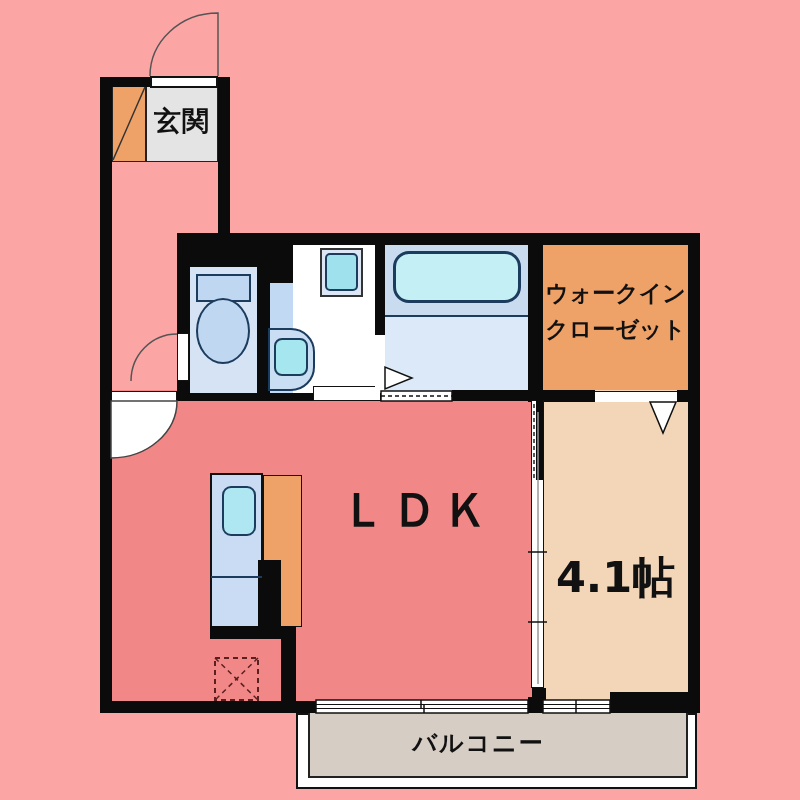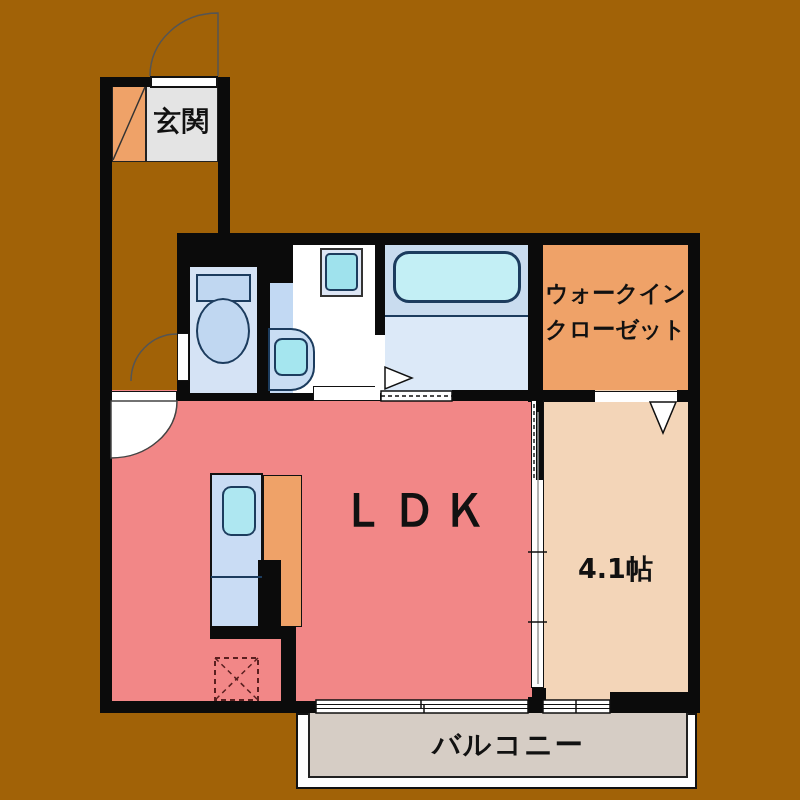--- a/index.html
+++ b/index.html
@@ -1,16 +1,16 @@
 <!DOCTYPE html>
 <html><head>
 <meta charset="utf-8">
 <style>
   html,body{margin:0;padding:0;background:#ffffff;}
-  .plan{position:relative;width:800px;height:800px;background:#a16207;overflow:hidden;
+  .plan{position:relative;width:800px;height:800px;background:#fca5a5;overflow:hidden;
         font-family:"DejaVu Sans",sans-serif;}
   .abs{position:absolute;box-sizing:border-box;}
   .wall{background:#0b0b0b;}
   .lbl{color:#111;font-weight:700;text-align:center;line-height:1.1;}
 
   
   .ldk-floor{left:112px;top:390px;width:420px;height:311px;background:#F28787;}
   .yo-floor{left:543px;top:390px;width:146px;height:311px;background:#F3D5B8;}
   .wic-floor{left:543px;top:245px;width:145px;height:145px;background:#EFA268;}
   .bath-floor{left:385px;top:245px;width:143px;height:148px;background:#DCE9F8;}
@@ -69,22 +69,22 @@
   .slide-strip{left:531px;top:400px;width:13px;height:288px;background:#fff;border:1px solid #111;}
 
   .svg-overlay{left:0;top:0;width:800px;height:800px;pointer-events:none;}
 
   
   .t-genkan{left:146px;top:106px;width:72px;font-size:27px;letter-spacing:1px;}
   .t-wic{left:543px;top:276px;width:145px;font-size:23px;line-height:1.55;}
   .t-ldk{left:312px;top:484px;width:210px;font-size:47px;letter-spacing:4px;}
   .t-ldk-size{left:312px;top:550px;width:210px;font-size:43px;}
   .t-yo{left:553px;top:506px;width:125px;font-size:41px;}
-  .t-yo-size{left:548px;top:554px;width:135px;font-size:27px;}
-  .t-balcony{left:386px;top:730px;width:245px;font-size:28px;letter-spacing:2px;}
+  .t-yo-size{left:548px;top:554px;width:135px;font-size:43px;}
+  .t-balcony{left:356px;top:730px;width:245px;font-size:24px;letter-spacing:2px;}
 </style>
 </head>
 <body>
 
 <div class="plan">
 
   <div class="abs ldk-floor"></div>
   <div class="abs yo-floor"></div>
   <div class="abs wic-floor"></div>
   <div class="abs bath-floor"></div>

